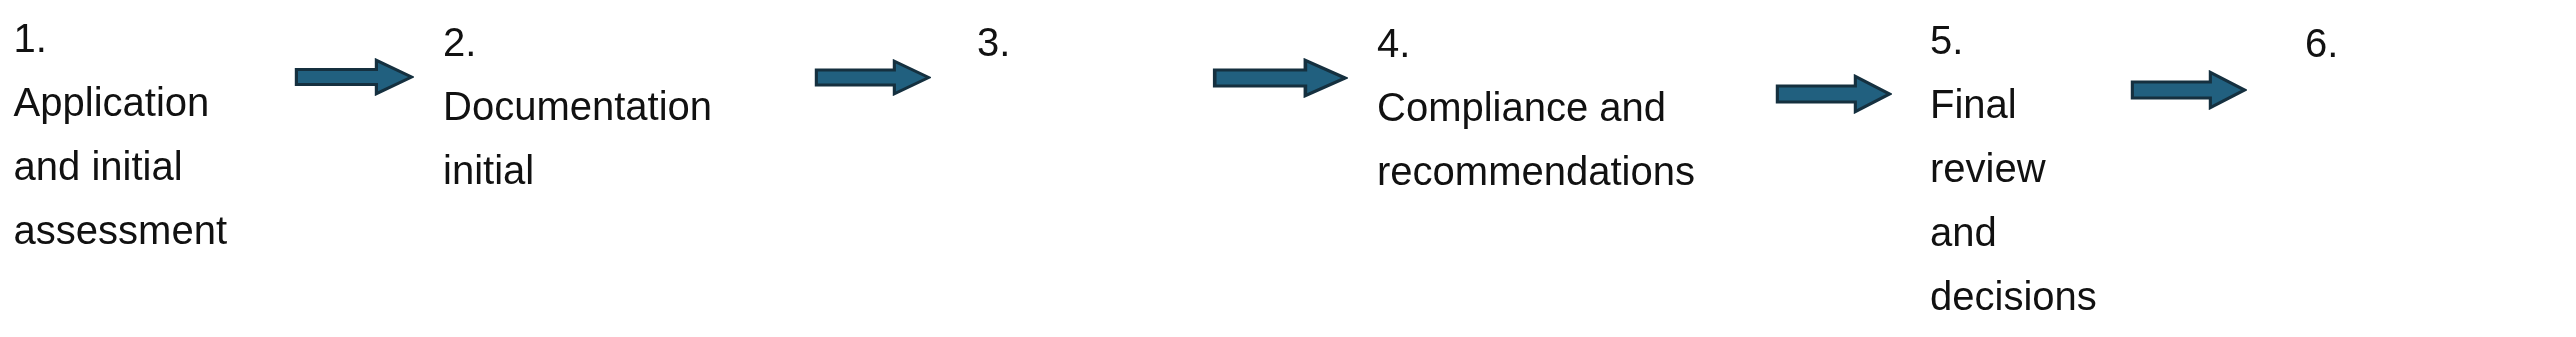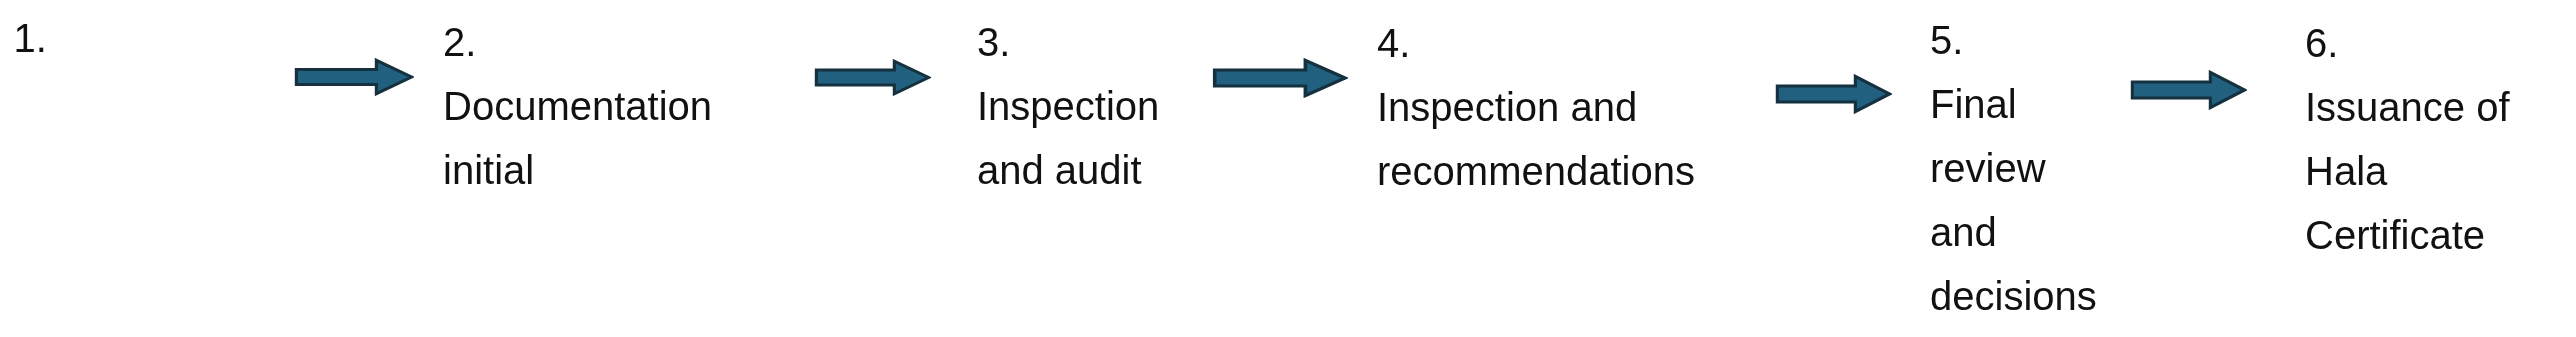--- a/index.html
+++ b/index.html
@@ -34,49 +34,50 @@
     display: block;
   }
 </style>
 </head>
 <body>
 
 <div class="canvas" style="background: rgb(255, 255, 255); color: rgb(17, 17, 17);">
 
   <div class="step" style="left:13.6px; top:6.4px; width:320px;">
     <div class="num">1.</div>
+    <div class="label">Application
+and initial
+assessment</div>
   </div>
 
   <svg class="arrow" style="left:294px; top:58px;" width="120" height="38" viewBox="0 0 150 50" preserveAspectRatio="none">
     <polygon points="3,15 103,15 103,3 147,25 103,47 103,35 3,35" stroke-width="4" stroke-linejoin="miter" fill="#21607f" stroke="#15303f"></polygon>
   </svg>
 
   <div class="step" style="left:443px; top:9.6px; width:384px;">
     <div class="num">2.</div>
     <div class="label">Documentation
 initial</div>
   </div>
 
   <svg class="arrow" style="left:814px; top:59px;" width="117" height="37" viewBox="0 0 150 50" preserveAspectRatio="none">
     <polygon points="3,15 103,15 103,3 147,25 103,47 103,35 3,35" stroke-width="4" stroke-linejoin="miter" fill="#21607f" stroke="#15303f"></polygon>
   </svg>
 
   <div class="step" style="left:977px; top:9.6px; width:288px;">
     <div class="num">3.</div>
-    <div class="label">Inspection
-and audit</div>
   </div>
 
   <svg class="arrow" style="left:1212px; top:58px;" width="136" height="40" viewBox="0 0 150 50" preserveAspectRatio="none">
     <polygon points="3,15 103,15 103,3 147,25 103,47 103,35 3,35" stroke-width="4" stroke-linejoin="miter" fill="#21607f" stroke="#15303f"></polygon>
   </svg>
 
   <div class="step" style="left:1377px; top:11.2px; width:448px;">
     <div class="num">4.</div>
-    <div class="label">Inspection and
+    <div class="label">Compliance and
 recommendations</div>
   </div>
 
   <svg class="arrow" style="left:1775px; top:74px;" width="117" height="40" viewBox="0 0 150 50" preserveAspectRatio="none">
     <polygon points="3,15 103,15 103,3 147,25 103,47 103,35 3,35" stroke-width="4" stroke-linejoin="miter" fill="#21607f" stroke="#15303f"></polygon>
   </svg>
 
   <div class="step" style="left:1930px; top:8px; width:240px;">
     <div class="num">5.</div>
     <div class="label">Final
@@ -84,19 +85,16 @@
 and
 decisions</div>
   </div>
 
   <svg class="arrow" style="left:2130px; top:70px;" width="117" height="40" viewBox="0 0 150 50" preserveAspectRatio="none">
     <polygon points="3,15 103,15 103,3 147,25 103,47 103,35 3,35" stroke-width="4" stroke-linejoin="miter" fill="#21607f" stroke="#15303f"></polygon>
   </svg>
 
   <div class="step" style="left:2305px; top:11.2px; width:268px;">
     <div class="num">6.</div>
-    <div class="label">Issuance of
-Hala
-Certificate</div>
   </div>
 
 </div>
 
 
 </body></html>

